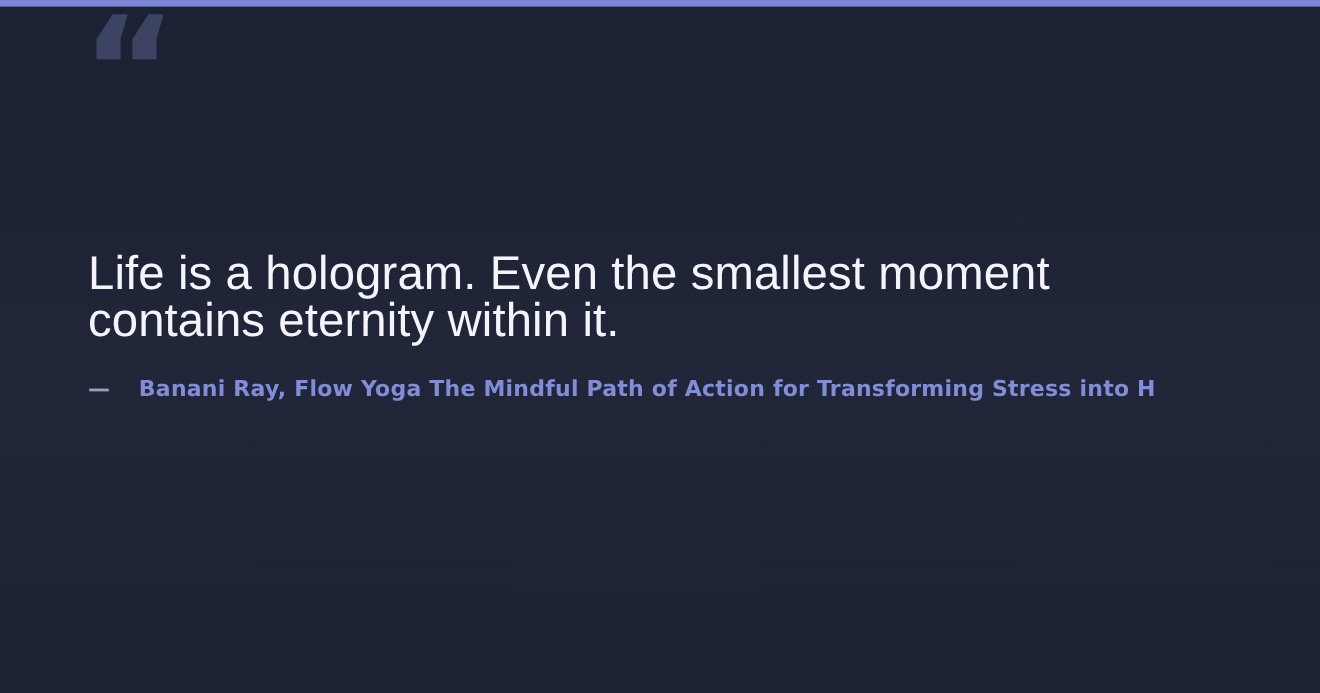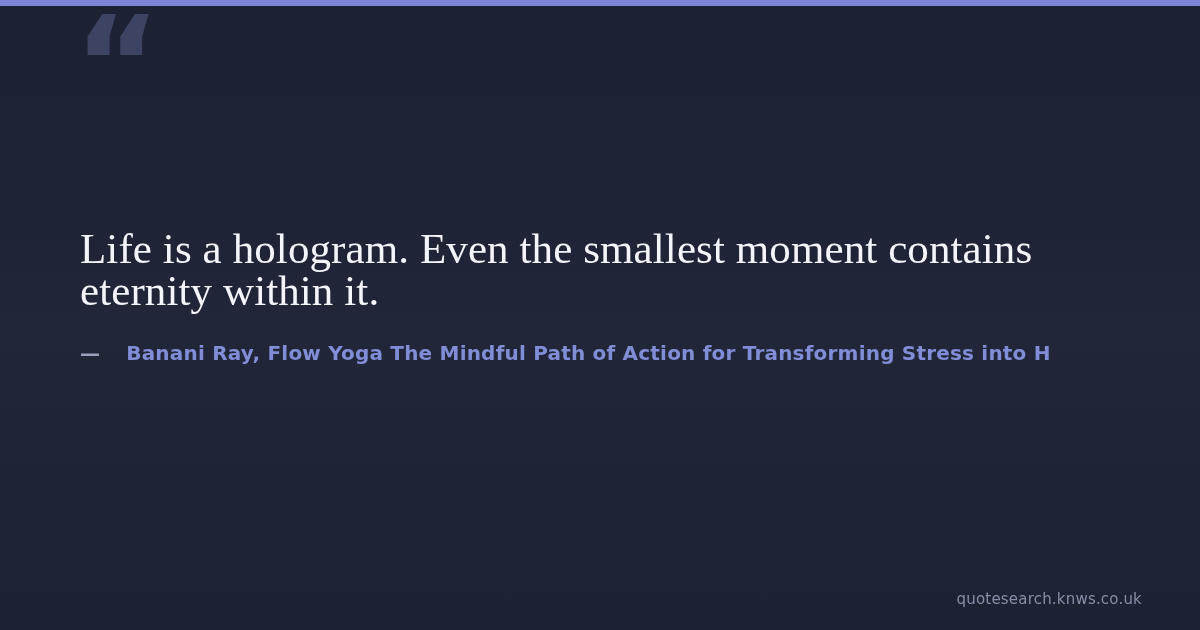--- a/index.html
+++ b/index.html
@@ -57,21 +57,21 @@
 
   
   .content {
     position: absolute;
     left: 80px;
     top: 228px;
     width: 1120px;
   }
 
   .quote-text {
-    font-family: Liberation Serif, serif;
+    font-family: Liberation Sans, sans-serif;
     font-size: 43px;
     font-weight: 400;
     line-height: 42px;
     color: #f4f5fa;
     letter-spacing: 0.1px;
     max-width: 1040px;
     white-space: normal;
   }
 
   .attribution {
@@ -118,15 +118,14 @@
   <div class="content">
 
     <div class="quote-text">Life is a hologram. Even the smallest moment contains eternity within it.</div>
 
     <div class="attribution">
       <span class="dash">—</span><span class="source">Banani Ray, Flow Yoga The Mindful Path of Action for Transforming Stress into H</span>
     </div>
 
   </div>
 
-  <div class="site-url">quotesearch.knws.co.uk</div>
 
 </div>
 
 </body></html>

